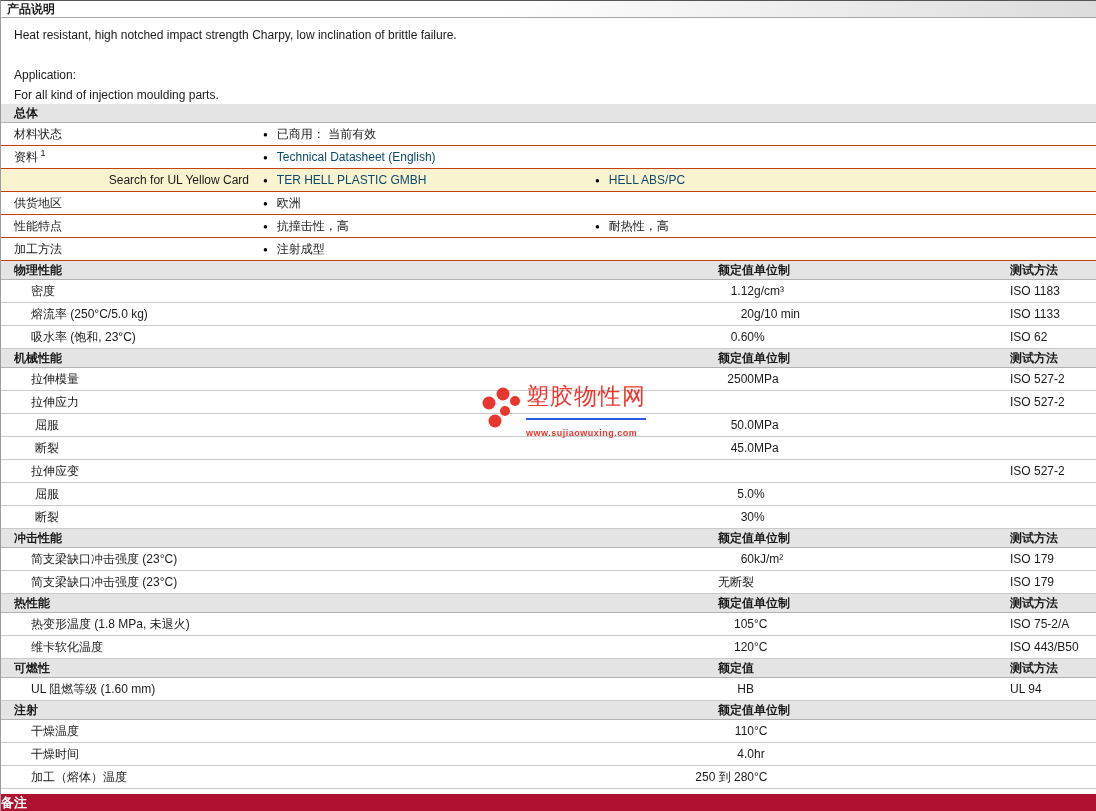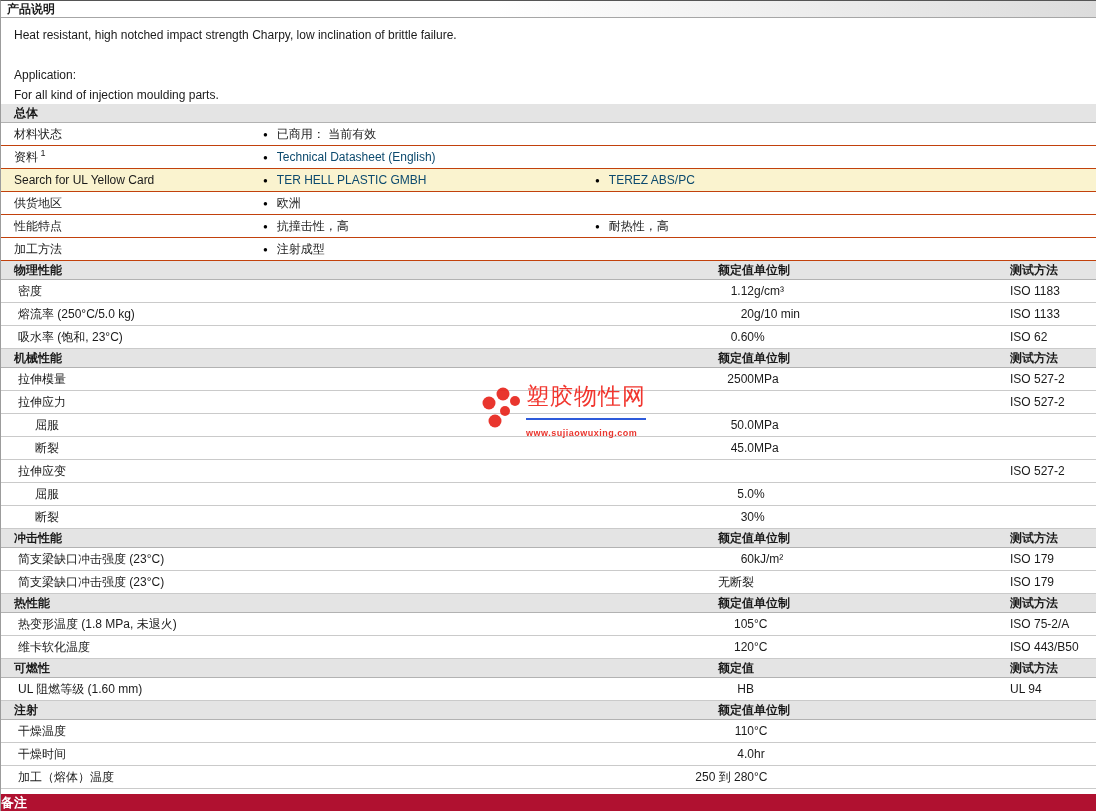--- a/index.html
+++ b/index.html
@@ -30,31 +30,31 @@
   }
   .secbar .sec-title { padding-left:13px; }
   
   .grow {
     display:grid; grid-template-columns:248px 332px 1fr;
     align-items:center; height:23px; border-bottom:1px solid #c2410c;
     background:#fff;
   }
   .grow .glabel { padding-left:13px; }
   .grow .gcell  { padding-left:14px; display:flex; align-items:center; }
-  .grow.hl { background:#faf3cf; }
+  .grow.hl { background:#faf3cf;text-align:right; }
   .bullet { font-size:8px; margin-right:9px; color:#000; flex:none; }
   .link { color:#0c4a6e; cursor:pointer; }
   sup { font-size:9px; }
   
   .prow {
     display:grid; grid-template-columns:633px 120px 1fr 90px;
     align-items:center; height:23px; border-bottom:1px solid #cacaca;
     background:#fff;
   }
-  .pname  { padding-left:17px; }
+  .pname  { padding-left:30px; }
   .pname.indent { padding-left:34px; }
   .pval   { text-align:right; }
   .punit  { padding-left:0; }
   .pmethod{ padding-left:4px; }
   
   .footer {
     position:absolute; left:0; right:0; bottom:0; height:17px;
     background:#b01130; color:#fff; font-weight:bold; font-size:13px;
     display:flex; align-items:center; 
   }
@@ -110,21 +110,21 @@
         <div class="gcell"></div>
       </div>
       <div class="grow hl">
         <div class="glabel"><span>Search for UL Yellow Card</span></div>
         <div class="gcell">
           <span class="bullet">●</span>
           <span class="link">TER HELL PLASTIC GMBH</span>
         </div>
         <div class="gcell">
           <span class="bullet">●</span>
-          <span class="link">TEREZ ABS/PC</span>
+          <span class="link">HELL ABS/PC</span>
         </div>
       </div>
       <div class="grow">
         <div class="glabel"><span>供货地区</span></div>
         <div class="gcell">
           <span class="bullet">●</span>
           <span class="">欧洲</span>
         </div>
         <div class="gcell"></div>
       </div>

